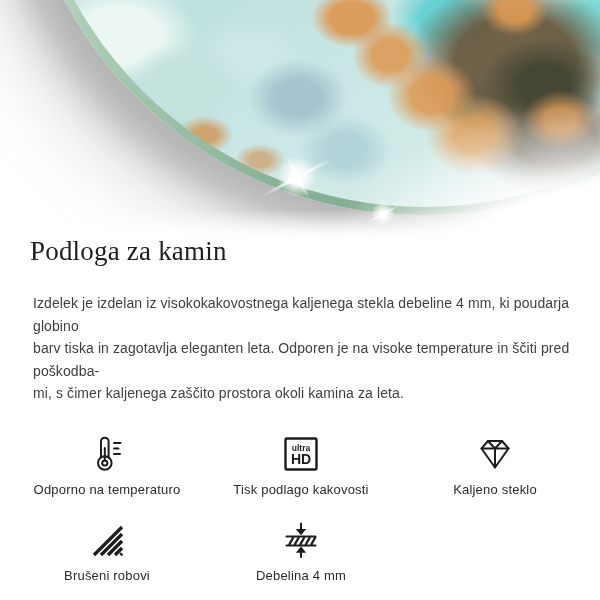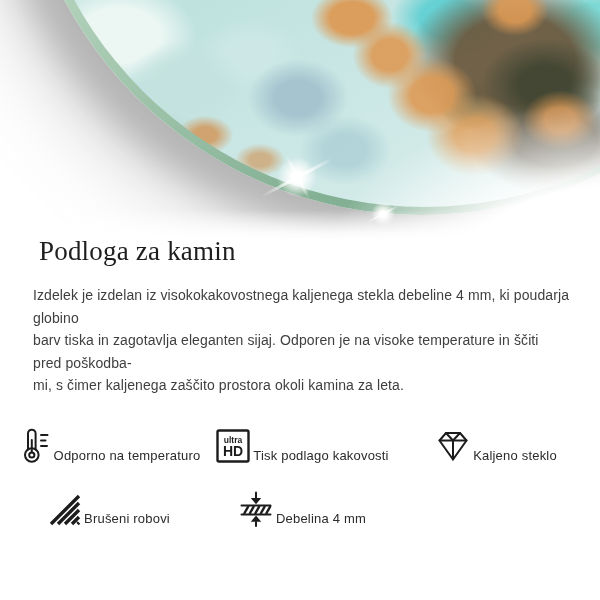--- a/index.html
+++ b/index.html
@@ -52,33 +52,33 @@
   .sparkle-small{left:365px;top:196px;width:36px;height:36px;transform:rotate(-28deg);
     background:radial-gradient(circle, #fff 0 3px, rgba(255,255,255,.7) 6px, rgba(255,255,255,0) 12px);}
   .sparkle-small::before{content:"";position:absolute;left:0;top:17px;width:36px;height:2px;
     background:linear-gradient(90deg, rgba(255,255,255,0), #fff 45% 55%, rgba(255,255,255,0));}
   .hero-fade{position:absolute;inset:0;pointer-events:none;
     background:
       linear-gradient(to bottom, rgba(255,255,255,0) 210px, rgba(255,255,255,.9) 234px, #fff 240px),
       radial-gradient(420px 270px at 615px 295px, #fff 40%, rgba(255,255,255,0) 72%);}
   
   .title{
-    margin:-6px 0 0 39px;
+    margin:-6px 0 0 30px;
     font-family:"Liberation Serif","DejaVu Serif",serif;font-weight:400;
     font-size:27px;line-height:35px;color:#1e1e1e;letter-spacing:.2px;
   }
-  .desc{margin:15px 30px 0 33px;font-size:14px;line-height:22.5px;color:#3f3f3f;letter-spacing:.1px;}
+  .desc{margin:23px 30px 0 33px;font-size:14px;line-height:22.5px;color:#3f3f3f;letter-spacing:.1px;}
   
   .features{
     margin:29px 8px 0 10px;display:grid;grid-template-columns:repeat(3,1fr);
     row-gap:23px;
   }
-  .feature{display:flex;flex-direction:row;align-items:center;justify-content:center;}
+  .feature{display:flex;flex-direction:column;align-items:center;}
   .feature .icon-wrap{width:40px;height:40px;display:flex;align-items:center;justify-content:center;}
-  .feature .label{margin-top:20px;font-size:13px;color:#2b2b2b;letter-spacing:.2px;white-space:nowrap;}
+  .feature .label{margin-top:8px;font-size:13px;color:#2b2b2b;letter-spacing:.2px;white-space:nowrap;}
   .feature svg{display:block;}
   .stroke{fill:none;stroke:#1c1c1c;stroke-width:2;stroke-linecap:round;stroke-linejoin:round;}
   .fill{fill:#1c1c1c;stroke:none;}
   .badge-text{fill:#1c1c1c;font-family:"Liberation Sans","DejaVu Sans",sans-serif;}
 </style>
 </head>
 <body>
 
 <div class="hero">
   <div class="glass">
@@ -86,21 +86,21 @@
   </div>
   <div class="sparkle sparkle-main"></div>
   <div class="sparkle sparkle-small"></div>
   <div class="hero-fade"></div>
 </div>
 
 <h1 class="title"><span>Podloga za kamin</span><br></h1>
 
 <div class="desc">
   <div>Izdelek je izdelan iz visokokakovostnega kaljenega stekla debeline 4 mm, ki poudarja globino</div>
-  <div>barv tiska in zagotavlja eleganten sijaj. Odporen je na visoke temperature in ščiti pred poškodba-</div>
+  <div>barv tiska in zagotavlja eleganten leta. Odporen je na visoke temperature in ščiti pred poškodba-</div>
   <div>mi, s čimer kaljenega zaščito prostora okoli kamina za leta.</div>
 </div>
 
 <div class="features">
 
   <div class="feature">
     <div class="icon-wrap">
       <svg width="40" height="40" viewBox="0 0 40 40">
         <path class="stroke" d="M14 23.5 V7.5 a3.8 3.8 0 0 1 7.6 0 V23.5"></path>
         <circle class="stroke" cx="17.8" cy="29" r="6.8"></circle>

